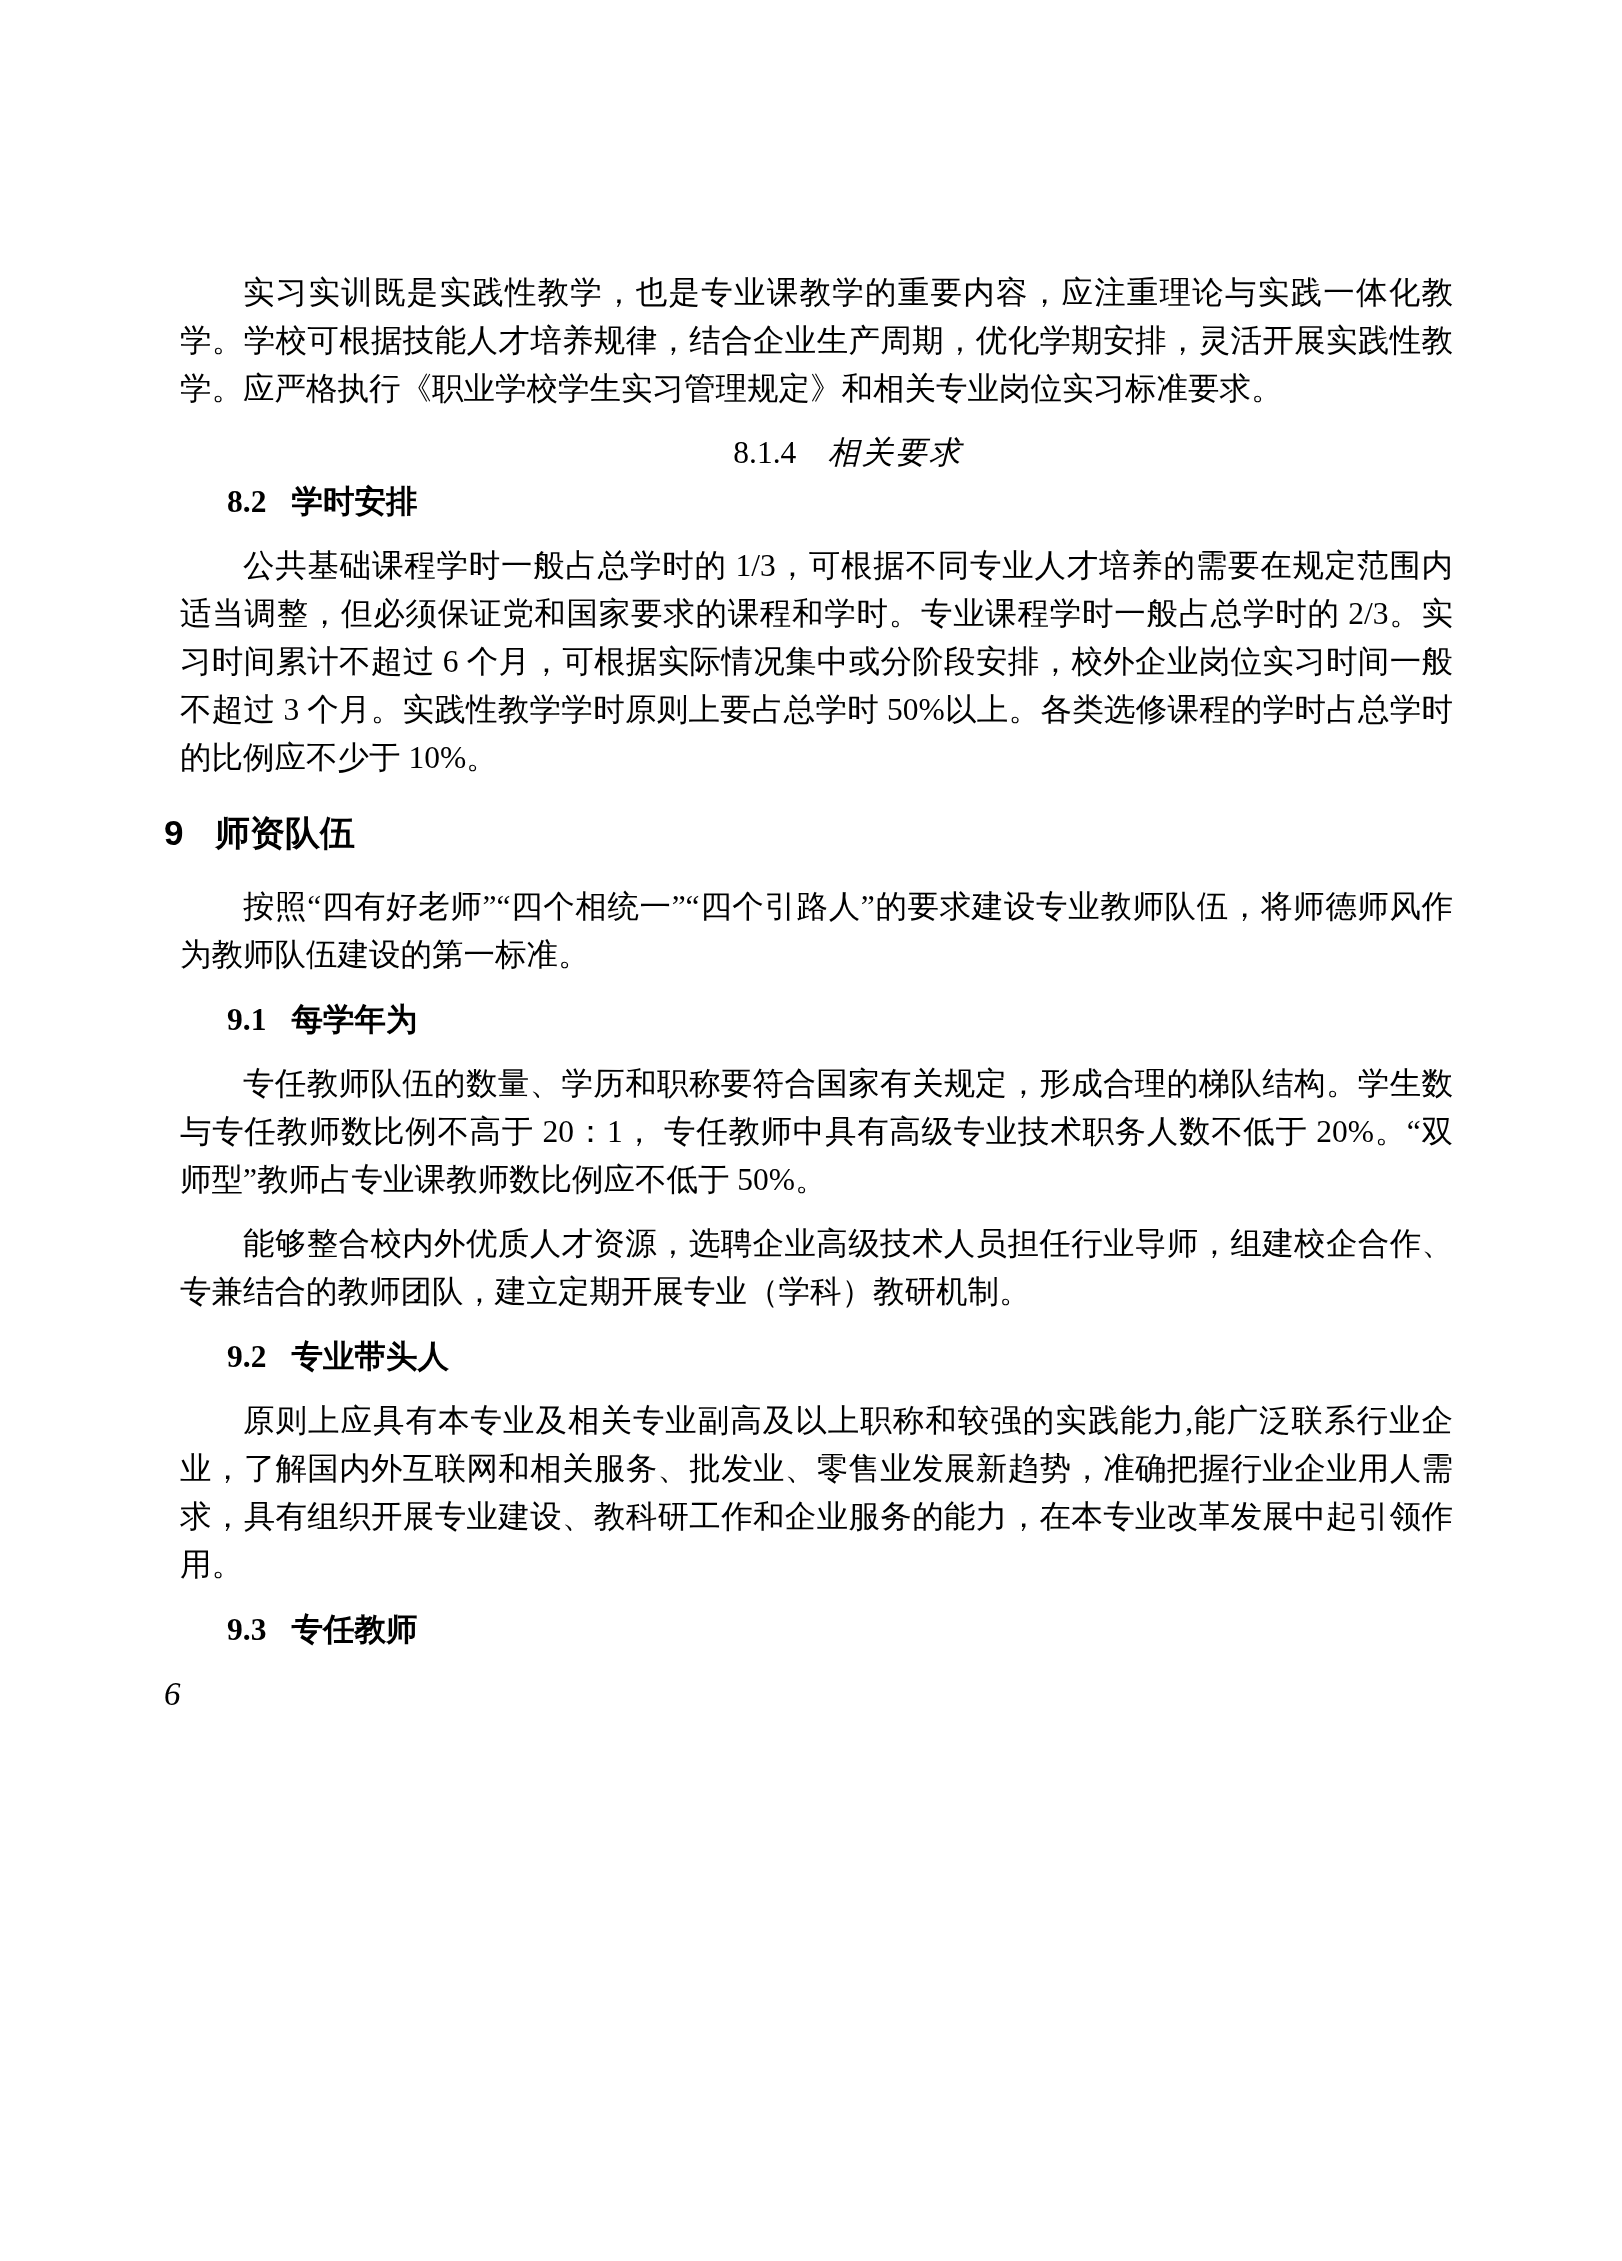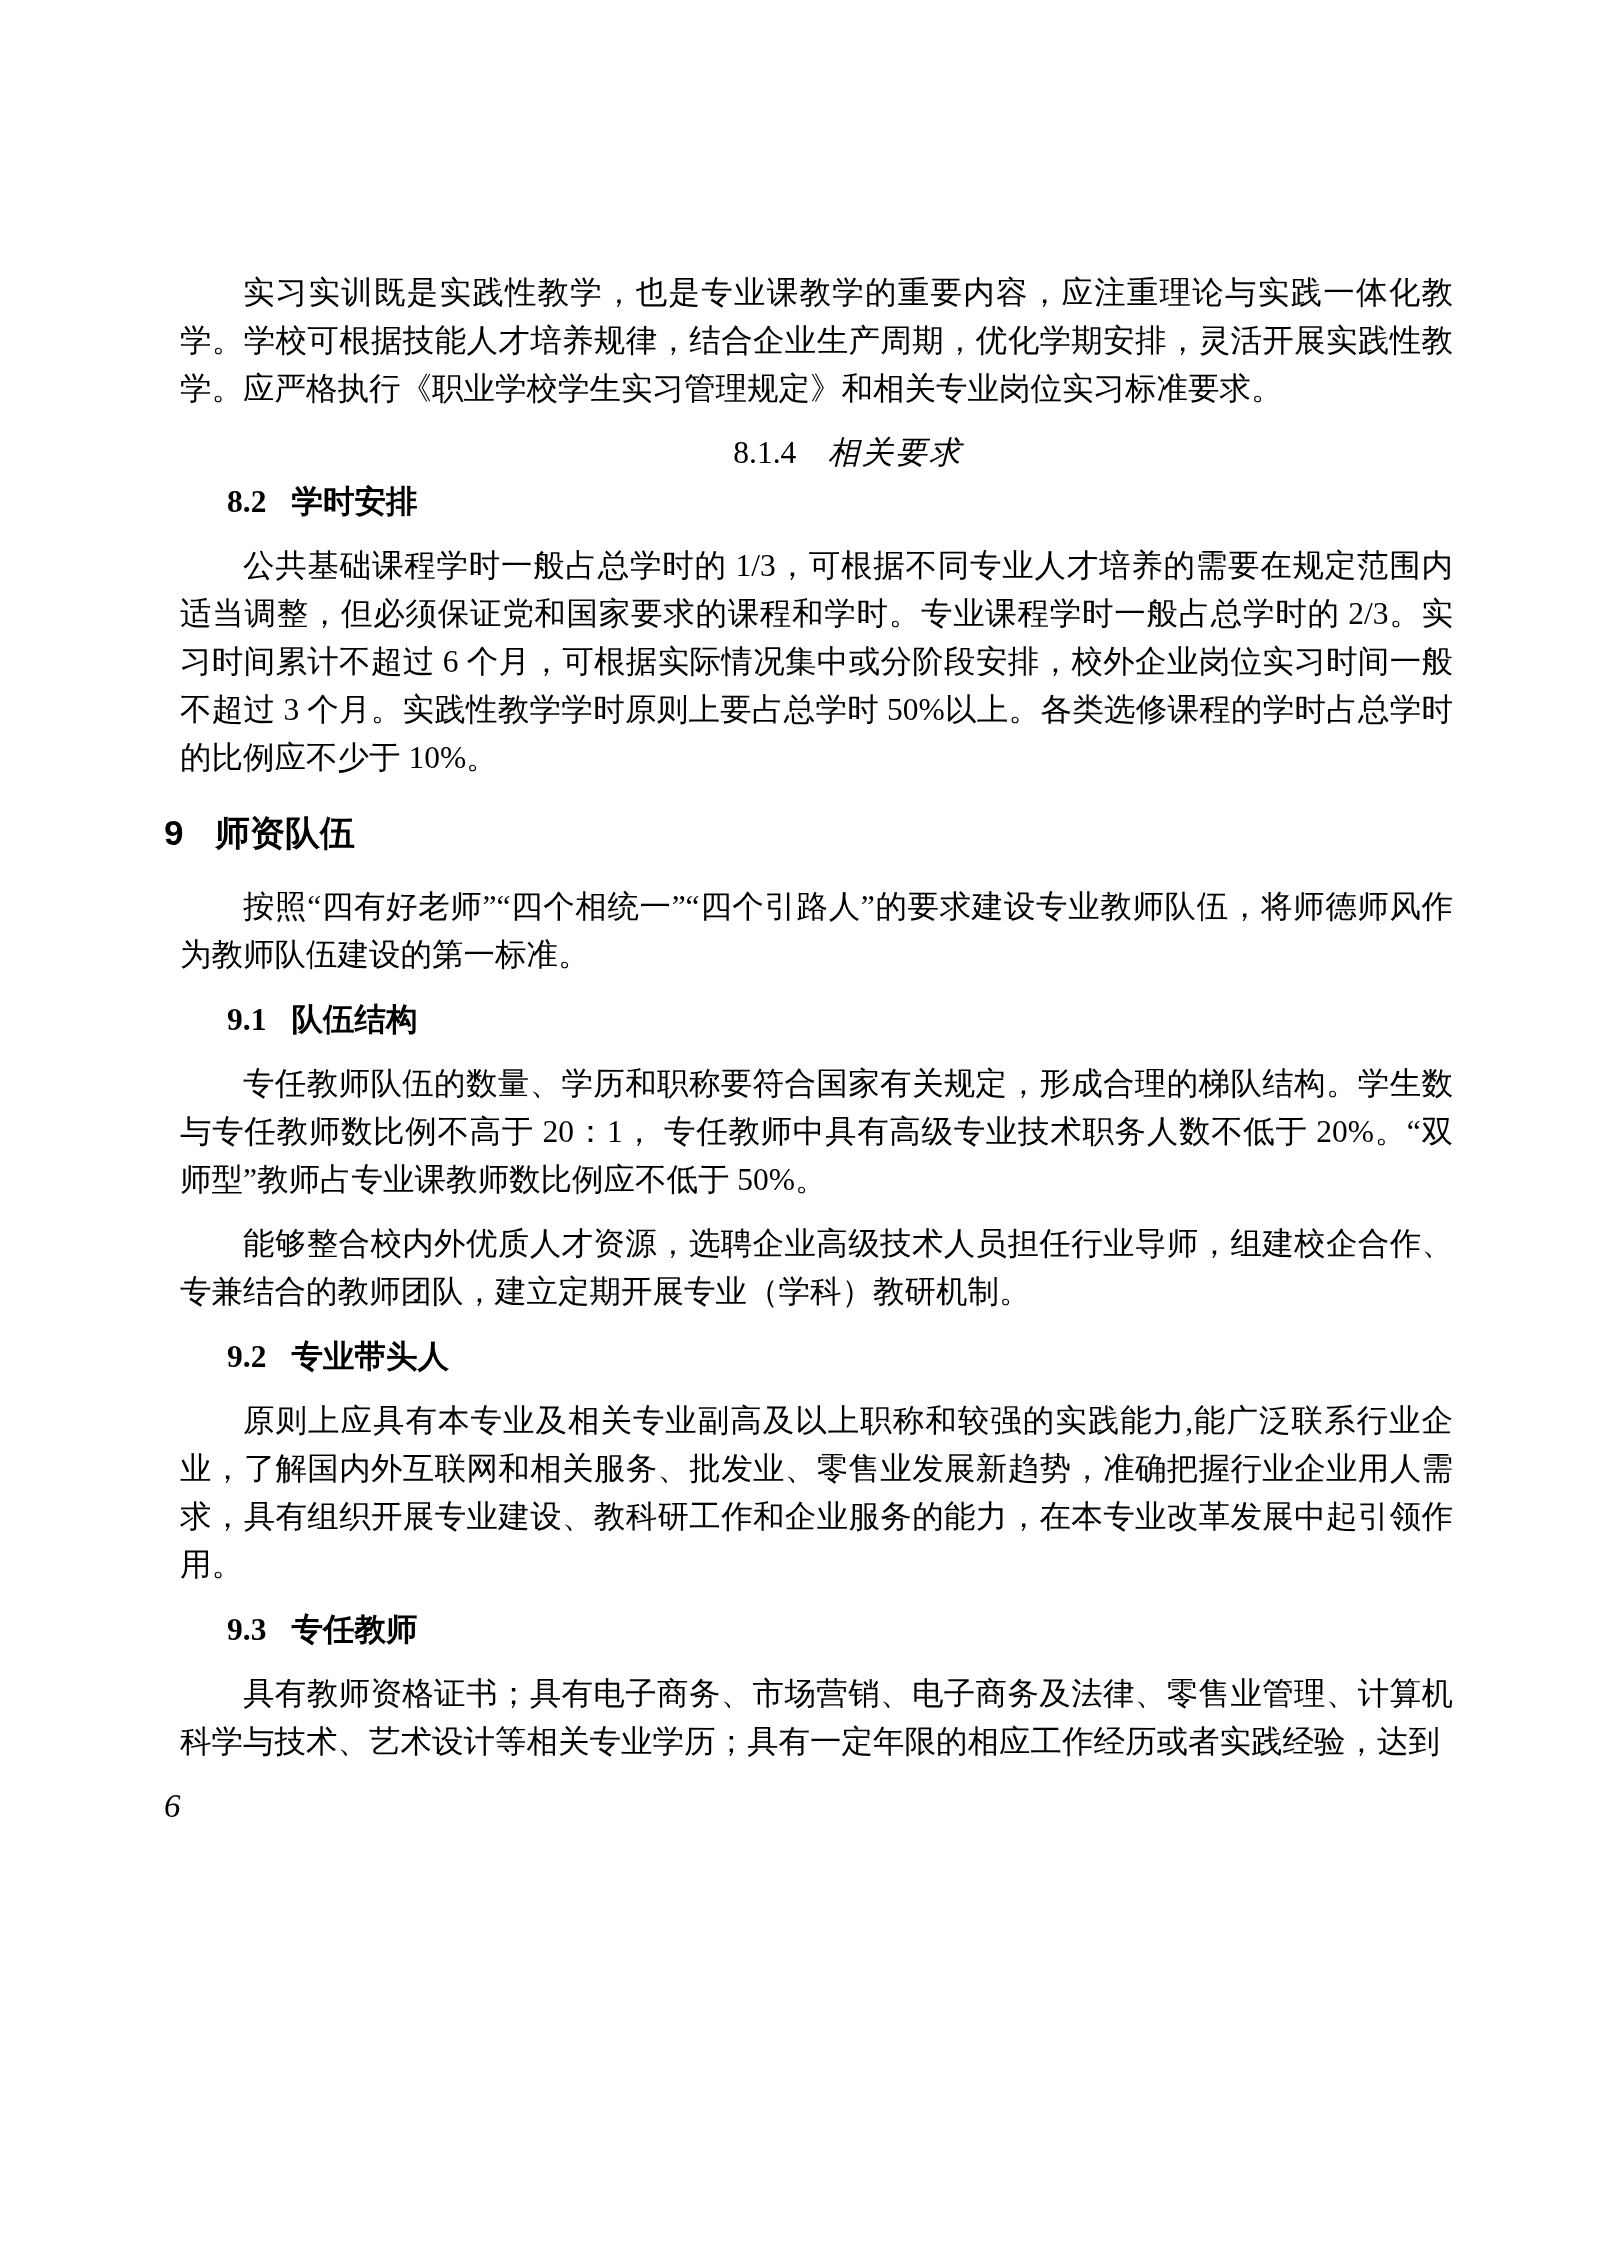--- a/index.html
+++ b/index.html
@@ -70,30 +70,29 @@
 
   <h2 class="h2"><span class="num">8.2</span><span class="ttl">学时安排</span></h2>
 
 
   <p class="para">公共基础课程学时一般占总学时的 1/3，可根据不同专业人才培养的需要在规定范围内适当调整，但必须保证党和国家要求的课程和学时。专业课程学时一般占总学时的 2/3。实习时间累计不超过 6 个月，可根据实际情况集中或分阶段安排，校外企业岗位实习时间一般不超过 3 个月。实践性教学学时原则上要占总学时 50%以上。各类选修课程的学时占总学时的比例应不少于 10%。</p>
 
   <h1 class="h1"><span class="num">9</span><span class="ttl">师资队伍</span></h1>
 
   <p class="para">按照“四有好老师”“四个相统一”“四个引路人”的要求建设专业教师队伍，将师德师风作为教师队伍建设的第一标准。</p>
 
-  <h2 class="h2"><span class="num">9.1</span><span class="ttl">队伍结构</span></h2>
+  <h2 class="h2"><span class="num">9.1</span><span class="ttl">每学年为</span></h2>
 
   <p class="para">专任教师队伍的数量、学历和职称要符合国家有关规定，形成合理的梯队结构。学生数与专任教师数比例不高于 20：1， 专任教师中具有高级专业技术职务人数不低于 20%。“双师型”教师占专业课教师数比例应不低于 50%。</p>
 
   <p class="para">能够整合校内外优质人才资源，选聘企业高级技术人员担任行业导师，组建校企合作、专兼结合的教师团队，建立定期开展专业（学科）教研机制。</p>
 
   <h2 class="h2"><span class="num">9.2</span><span class="ttl">专业带头人</span></h2>
 
   <p class="para">原则上应具有本专业及相关专业副高及以上职称和较强的实践能力,能广泛联系行业企业，了解国内外互联网和相关服务、批发业、零售业发展新趋势，准确把握行业企业用人需求，具有组织开展专业建设、教科研工作和企业服务的能力，在本专业改革发展中起引领作用。</p>
 
   <h2 class="h2"><span class="num">9.3</span><span class="ttl">专任教师</span></h2>
 
-  <p class="para">具有教师资格证书；具有电子商务、市场营销、电子商务及法律、零售业管理、计算机科学与技术、艺术设计等相关专业学历；具有一定年限的相应工作经历或者实践经验，达到</p>
 
   <p class="pagenum">6</p>
 
 </div>
 
 
 </body></html>

